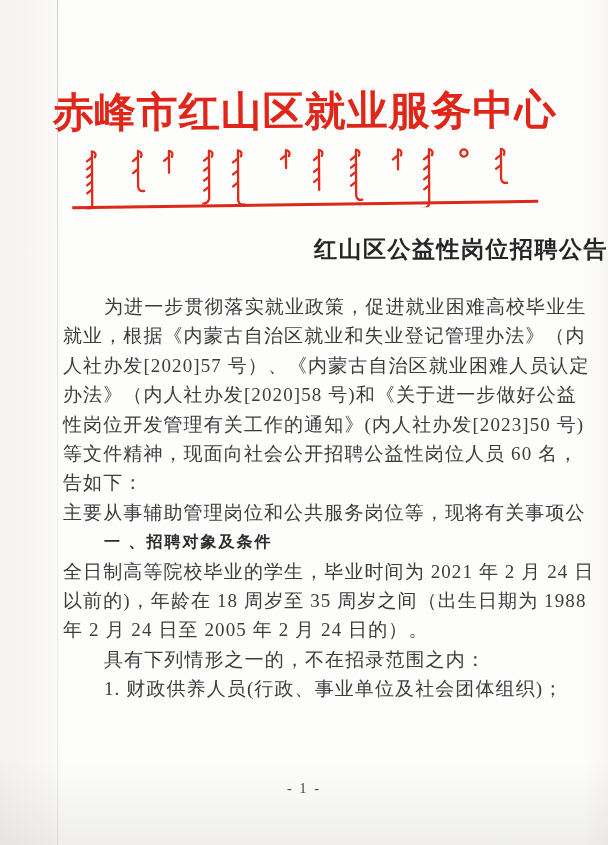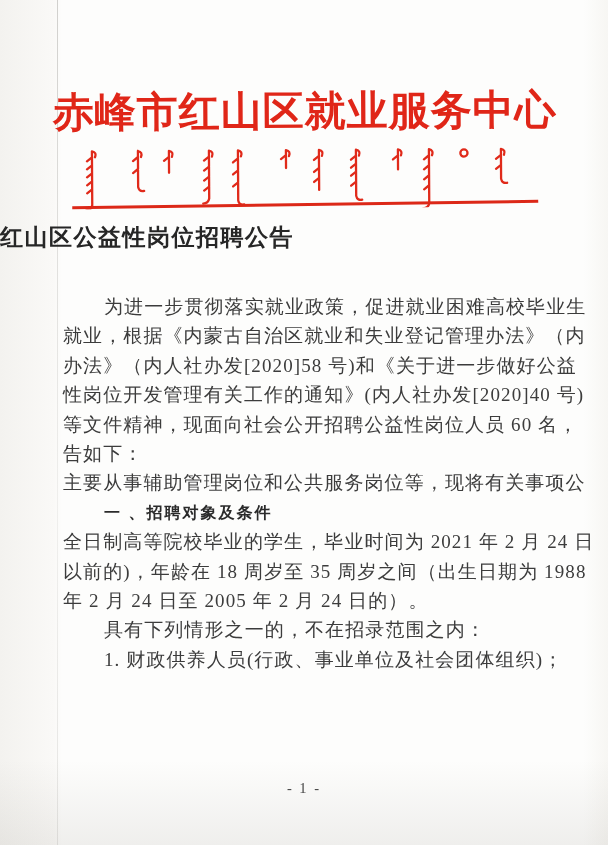--- a/index.html
+++ b/index.html
@@ -23,22 +23,22 @@
     font-size:41px; font-weight:bold;
     color:#e02618; letter-spacing:1px;
     white-space:nowrap;
   }
   .mongolian { position:absolute; top:144px; left:69px; }
   .rule {
     position:absolute; top:203px; left:71px; width:466px; height:3.2px;
     background:#dc2818; transform:rotate(-0.45deg);
   }
   .doc-title {
-    position:absolute; top:222px; left:0; width:100%;
-    text-align:left;
+    position:absolute; top:234px; left:0; width:100%;
+    text-align:right;
     font-size:23px; font-weight:bold; color:#262626; letter-spacing:1.5px;
     white-space:nowrap;
   }
   .body-text { position:absolute; top:292px; left:63px; width:490px; }
   .line {
     height:29.4px; line-height:29.4px;
     font-size:19px; color:#3c3c3c; letter-spacing:1.1px;
     white-space:nowrap;
   }
   .indent { padding-left:41px; }
@@ -77,22 +77,23 @@
     </svg>
 
     <div class="rule"></div>
   </div>
 
   <div class="doc-title">红山区公益性岗位招聘公告</div>
 
   <div class="body-text">
     <div class="line indent">为进一步贯彻落实就业政策，促进就业困难高校毕业生</div>
     <div class="line">就业，根据《内蒙古自治区就业和失业登记管理办法》（内</div>
+    <div class="line">人社办发[2020]57 号）、《内蒙古自治区就业困难人员认定</div>
     <div class="line">办法》（内人社办发[2020]58 号)和《关于进一步做好公益</div>
-    <div class="line">性岗位开发管理有关工作的通知》(内人社办发[2020]40 号)</div>
+    <div class="line">性岗位开发管理有关工作的通知》(内人社办发[2023]50 号)</div>
     <div class="line">等文件精神，现面向社会公开招聘公益性岗位人员 60 名，</div>
     <div class="line">告如下：</div>
     <div class="line">主要从事辅助管理岗位和公共服务岗位等，现将有关事项公</div>
     <div class="line indent heading">一 、招聘对象及条件</div>
     <div class="line">全日制高等院校毕业的学生，毕业时间为 2021 年 2 月 24 日</div>
     <div class="line">以前的)，年龄在 18 周岁至 35 周岁之间（出生日期为 1988</div>
     <div class="line">年 2 月 24 日至 2005 年 2 月 24 日的）。</div>
     <div class="line indent">具有下列情形之一的，不在招录范围之内：</div>
     <div class="line indent">1. 财政供养人员(行政、事业单位及社会团体组织)；</div>
   </div>

